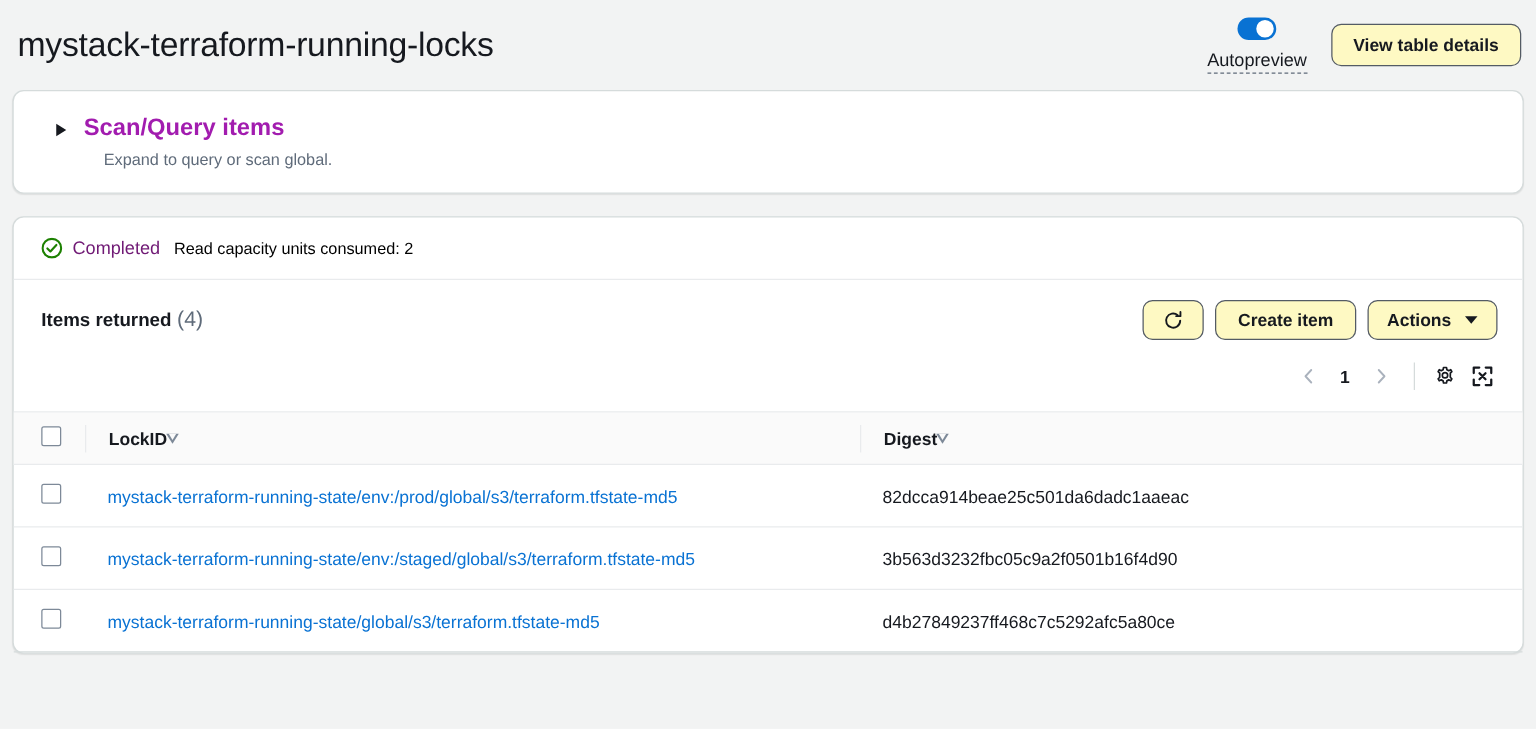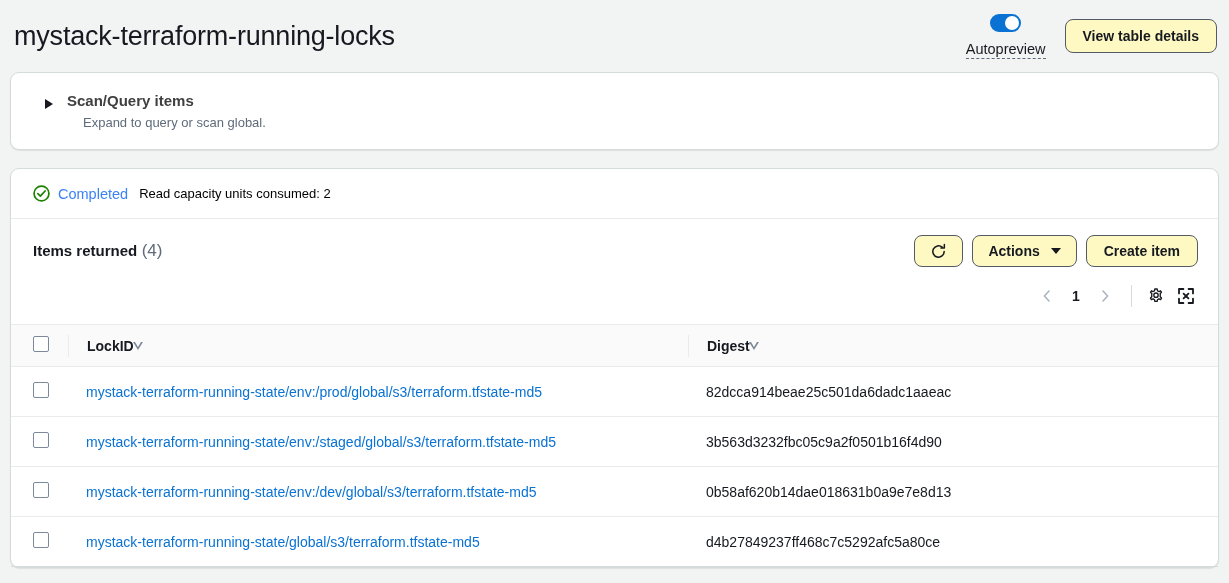--- a/index.html
+++ b/index.html
@@ -82,39 +82,39 @@
   }
   .caret {
     width: 0; height: 0;
     border-top: 5.5px solid transparent;
     border-bottom: 5.5px solid transparent;
     border-left: 8px solid #16191f;
     margin: 7px 14px 0 14px;
     flex: 0 0 auto;
     cursor: pointer;
   }
-  .scan-title { font-size: 15px; font-weight: bold; color: #404040; }
+  .scan-title { font-size: 19px; font-weight: bold; color: #a21caf; }
   .scan-sub {
     font-size: 13px;
     color: #5f6b7a;
     margin: 6px 0 0 52px;
     padding: 0 20px;
   }
 
   .results-card { margin-top: 18px; }
 
   .status-row {
     display: flex;
     align-items: center;
     gap: 11px;
     padding: 16px 20px 16px 22px;
     border-bottom: 1px solid #e9ebed;
   }
   .status-left { display: flex; align-items: center; gap: 8px; }
-  .status-text { font-size: 14.5px; color: #3b82f6; font-weight: normal; }
+  .status-text { font-size: 14.5px; color: #701a75; font-weight: normal; }
   .status-meta { font-size: 13px; color: #000000; }
 
   .toolbar {
     display: flex;
     align-items: center;
     justify-content: space-between;
     padding: 16px 20px 0 22px;
   }
   .items-returned { font-size: 15px; font-weight: bold; color: #16191f; }
   .items-count { font-size: 17px; font-weight: normal; color: #5f6b7a; }
@@ -275,25 +275,25 @@
       <span class="items-returned">Items returned</span>
       <span class="items-count">(4)</span>
     </div>
     <div class="toolbar-actions">
       <button class="btn btn-icon">
         <svg width="17" height="17" viewBox="0 0 18 18">
           <path d="M15 9 A6 6 0 1 1 12.9 4.4" fill="none" stroke="#16191f" stroke-width="1.6" stroke-linecap="round"></path>
           <path d="M15.2 1.6 L15.2 5.2 L11.6 5.2" fill="none" stroke="#16191f" stroke-width="1.6" stroke-linecap="round" stroke-linejoin="round"></path>
         </svg>
       </button>
+      <button class="btn btn-create">Create item</button>
       <button class="btn btn-actions">
         <span>Actions</span>
         <span class="tri-down"></span>
       </button>
-      <button class="btn btn-create">Create item</button>
     </div>
   </div>
 
   <div class="pager-row">
     <div class="pg-btn">
       <svg width="12" height="14" viewBox="0 0 12 14">
         <path d="M8 2 L3.4 7 L8 12" fill="none" stroke="#aab2bd" stroke-width="1.5" stroke-linecap="round" stroke-linejoin="round"></path>
       </svg>
     </div>
     <div class="pg-num">1</div>
@@ -361,31 +361,20 @@
         </td>
         <td>
           <div class="cell-pad"><span class="digest">3b563d3232fbc05c9a2f0501b16f4d90</span></div>
         </td>
       </tr>
       <tr>
         <td class="col-check">
           <span class="cb"></span>
         </td>
         <td>
-          <div class="cell-pad"><a class="link">mystack-terraform-running-state/env:/dev/global/s3/terraform.tfstate-md5</a></div>
-        </td>
-        <td>
-          <div class="cell-pad"><span class="digest">0b58af620b14dae018631b0a9e7e8d13</span></div>
-        </td>
-      </tr>
-      <tr>
-        <td class="col-check">
-          <span class="cb"></span>
-        </td>
-        <td>
           <div class="cell-pad"><a class="link">mystack-terraform-running-state/global/s3/terraform.tfstate-md5</a></div>
         </td>
         <td>
           <div class="cell-pad"><span class="digest">d4b27849237ff468c7c5292afc5a80ce</span></div>
         </td>
       </tr>
     </tbody>
   </table>
 </div>
 

